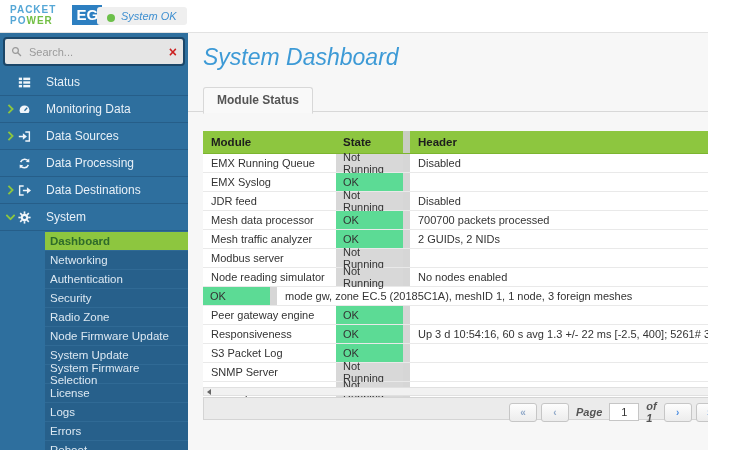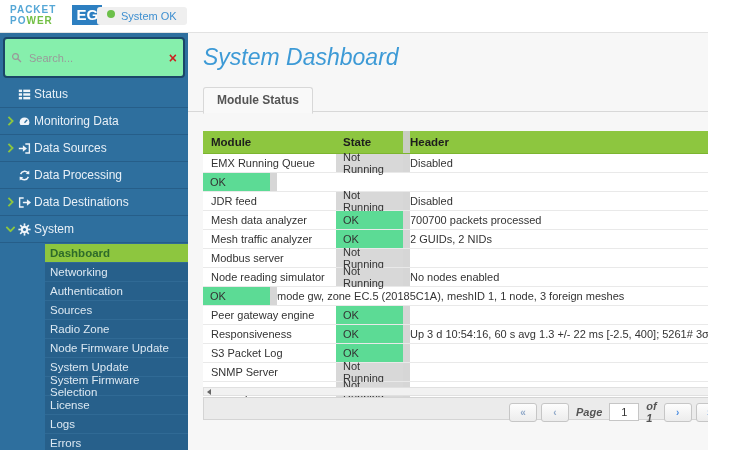--- a/index.html
+++ b/index.html
@@ -6,35 +6,35 @@
   #app{position:relative;width:708px;height:450px;overflow:hidden;background:#f7f7f7;}
 
   
   .topbar{position:absolute;left:0;top:0;width:738px;height:33px;background:#fff;border-bottom:1px solid #e2e2e2;box-sizing:border-box;}
   .logo{position:absolute;left:10px;top:4px;display:flex;align-items:center;}
   .logo-text{display:flex;flex-direction:column;font-weight:bold;font-size:10px;line-height:11px;letter-spacing:1px;}
   .logo-text .l1{color:var(--brand-blue);}
   .logo-text .lb{color:var(--brand-blue);}
   .logo-text .lg{color:var(--brand-green);}
   .logo-badge{margin-left:16px;background:#2d7fc1;color:#fff;font-weight:bold;font-size:15px;padding:1px 4px 2px 4px;border-radius:0;}
-  .sys-ok{position:absolute;left:97px;top:7px;background:#efefef;border-radius:3px;padding:3px 10px;font-size:11px;color:#3e8fd0;display:flex;align-items:flex-start;gap:6px;}
+  .sys-ok{position:absolute;left:97px;top:7px;background:#efefef;border-radius:3px;padding:3px 10px;font-size:11px;color:#3e8fd0;display:flex;align-items:flex-end;gap:6px;font-style:italic;}
   .sys-ok .dot{width:8px;height:8px;border-radius:50%;background:var(--dot-green);display:inline-block;}
 
   
   .sidebar{position:absolute;left:0;top:33px;width:188px;height:417px;background:var(--sidebar-blue);overflow:hidden;}
-  .search-wrap{margin:4px 3px 3px 3px;height:21px;background:#86efac;border:2px solid #1b4668;border-radius:4px;display:flex;align-items:center;padding:8px 6px;gap:5px;box-sizing:content-box;justify-content:space-between;}
+  .search-wrap{margin:4px 3px 3px 3px;height:21px;background:#e5e5e5;border:2px solid #1b4668;border-radius:4px;display:flex;align-items:center;padding:2px 6px;gap:5px;box-sizing:content-box;justify-content:space-between;}
   .search-wrap input{border:none;outline:none;flex:1;font-size:11px;color:#555;font-family:"Liberation Sans",sans-serif;min-width:0;background:transparent;}
   .search-wrap input::placeholder{color:#9a9a9a;}
   .search-icon{color:#999;display:flex;}
   .clear-x{color:#cc2222;font-weight:bold;font-size:14px;line-height:1;cursor:pointer;}
   .menu-item{height:26px;display:flex;align-items:center;color:#e8f0f7;font-size:12px;border-top:1px solid #265e89;cursor:pointer;}
   .menu-item:first-child{border-top:none;}
   .chev{width:10px;margin-left:7px;display:flex;color:var(--green);}
   .mi-icon{width:16px;margin-left:1px;display:flex;color:#f0f5fa;}
-  .mi-label{margin-left:0;}
+  .mi-label{margin-left:12px;}
   .sub-item{height:19px;display:flex;align-items:center;font-size:11.5px;color:#dce8f2;background:var(--submenu-blue);padding-left:50px;border-top:1px solid #2e6априк;cursor:pointer;box-sizing:border-box;border-top:1px solid #306a95;margin-left:45px;padding-left:5px;}
   .sub-item.active{background:var(--green);color:var(--sel-green-text);font-weight:bold;}
   .submenu{border-top:1px solid #265e89;background:var(--sidebar-blue);}
 
   
   .content{position:absolute;left:188px;top:33px;width:550px;height:417px;background:#f7f7f7;}
   .page-title{margin:11px 0 0 15px;font-size:23px;color:var(--accent);font-style:italic;}
   .tabbar{margin-top:15px;padding-left:15px;border-bottom:1px solid #d8d8d8;height:26px;box-sizing:border-box;}
   .tab{display:inline-block;padding:5px 13px 6px 13px;border:1px solid #d8d8d8;border-bottom:1px solid #f7f7f7;position:relative;top:1px;background:#f9f9f9;border-radius:3px 3px 0 0;color:#555;font-size:12px;cursor:pointer;font-weight:bold;}
 
@@ -42,21 +42,21 @@
   .tbl{position:absolute;left:15px;right:0;top:98px;}
   .trow{display:flex;height:18px;background:#fff;border-bottom:1px solid #e9e9e9;font-size:11px;color:#333;align-items:stretch;}
   .thead{height:22px;background:var(--hdr-green);border-bottom:1px solid #7cb52f;font-weight:bold;color:#1d1d1d;font-size:11.5px;}
   .c-mod{width:133px;padding-left:8px;display:flex;align-items:center;box-sizing:border-box;}
   .c-state{width:67px;padding-left:7px;display:flex;align-items:center;box-sizing:border-box;}
   .c-state.ok{background:var(--ok-green);}
   .c-state.nr{background:var(--nr-gray);}
   .thead .c-state{background:transparent;}
   .c-div{width:7px;background:#d6d6d6;}
   .thead .c-div{background:#c9cdc2;}
-  .c-hdr{flex:1;display:flex;align-items:center;white-space:nowrap;overflow:hidden;box-sizing:border-box;border-radius:9px;}
+  .c-hdr{flex:1;padding-left:8px;display:flex;align-items:center;white-space:nowrap;overflow:hidden;box-sizing:border-box;border-radius:9px;}
 
   
   .hscroll{position:absolute;left:15px;right:0;top:354px;height:9px;background:#f1f1f1;border:1px solid #e0e0e0;box-sizing:border-box;display:flex;align-items:center;}
   .hs-arrow{width:0;height:0;border-top:3px solid transparent;border-bottom:3px solid transparent;border-right:4px solid #666;margin-left:3px;}
   .pager{position:absolute;left:15px;right:0;top:364px;height:23px;background:#ebebeb;border:1px solid #d4d4d4;box-sizing:border-box;}
   .pager-controls{position:absolute;left:305px;top:2px;display:flex;align-items:center;gap:4px;}
   .pbtn{min-width:20px;height:17px;background:linear-gradient(#fdfdfd,#ececec);border:1px solid #c6c6c6;border-radius:3px;font-size:10px;font-weight:bold;display:flex;align-items:center;justify-content:center;cursor:pointer;padding:0 3px;}
   .pbtn.dim{color:#8fa8c8;}
   .pbtn.lit{color:var(--pager-blue);}
   .plabel{font-size:11px;font-weight:bold;color:#555;margin:0 3px;font-style:italic;}
@@ -193,21 +193,21 @@
         <div class="sub-item active">
           <span>Dashboard</span>
         </div>
         <div class="sub-item">
           <span>Networking</span>
         </div>
         <div class="sub-item">
           <span>Authentication</span>
         </div>
         <div class="sub-item">
-          <span>Sources</span>
+          <span>Security</span>
         </div>
         <div class="sub-item">
           <span>Radio Zone</span>
         </div>
         <div class="sub-item">
           <span>Node Firmware Update</span>
         </div>
         <div class="sub-item">
           <span>System Update</span>
         </div>
@@ -242,32 +242,33 @@
           <div class="c-div"></div>
           <div class="c-hdr">Header</div>
         </div>
         <div class="trow">
           <div class="c-mod">EMX Running Queue</div>
           <div class="c-state nr">Not Running</div>
           <div class="c-div"></div>
           <div class="c-hdr">Disabled</div>
         </div>
         <div class="trow">
+          <div class="c-mod">EMX Syslog</div>
           <div class="c-state ok">OK</div>
           <div class="c-div"></div>
           <div class="c-hdr"></div>
         </div>
         <div class="trow">
           <div class="c-mod">JDR feed</div>
           <div class="c-state nr">Not Running</div>
           <div class="c-div"></div>
           <div class="c-hdr">Disabled</div>
         </div>
         <div class="trow">
-          <div class="c-mod">Mesh data analyzer</div>
+          <div class="c-mod">Mesh data processor</div>
           <div class="c-state ok">OK</div>
           <div class="c-div"></div>
           <div class="c-hdr">700700 packets processed</div>
         </div>
         <div class="trow">
           <div class="c-mod">Mesh traffic analyzer</div>
           <div class="c-state ok">OK</div>
           <div class="c-div"></div>
           <div class="c-hdr">2 GUIDs, 2 NIDs</div>
         </div>

